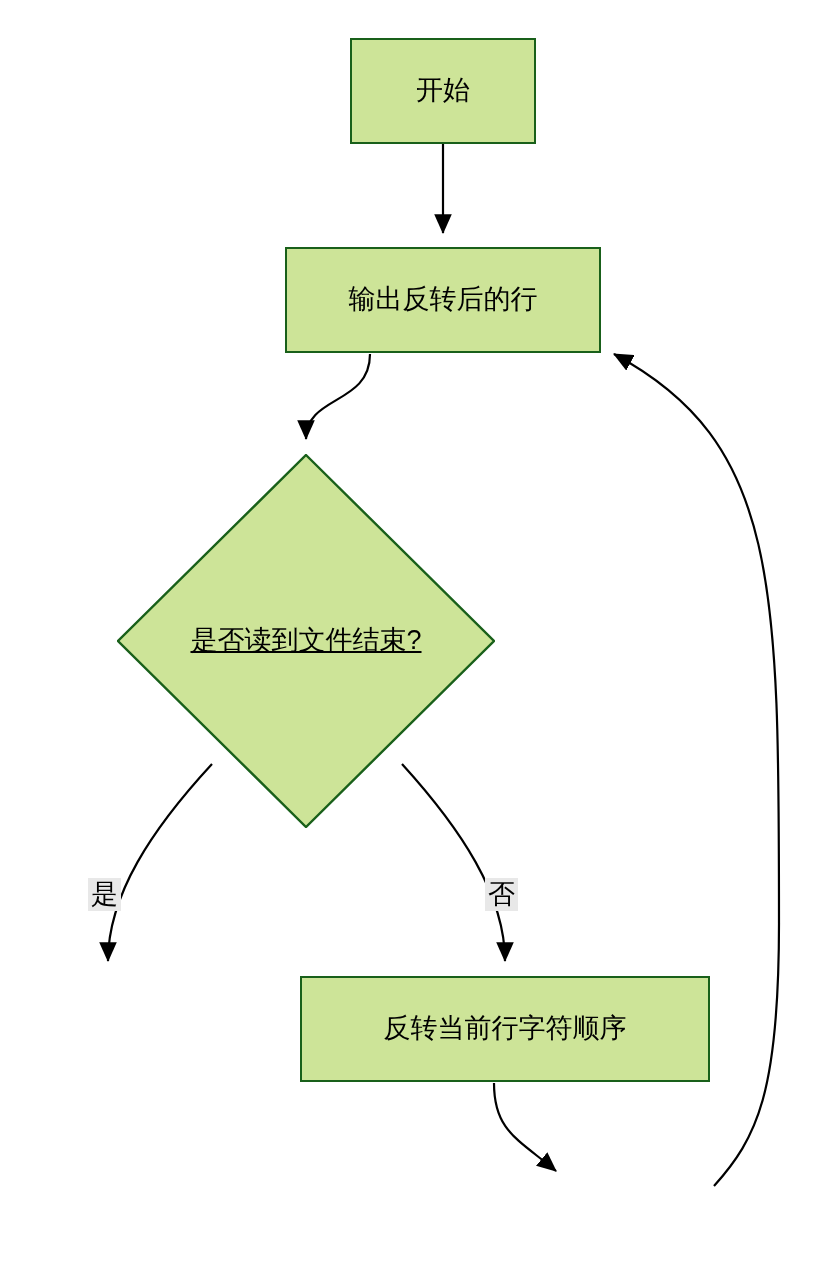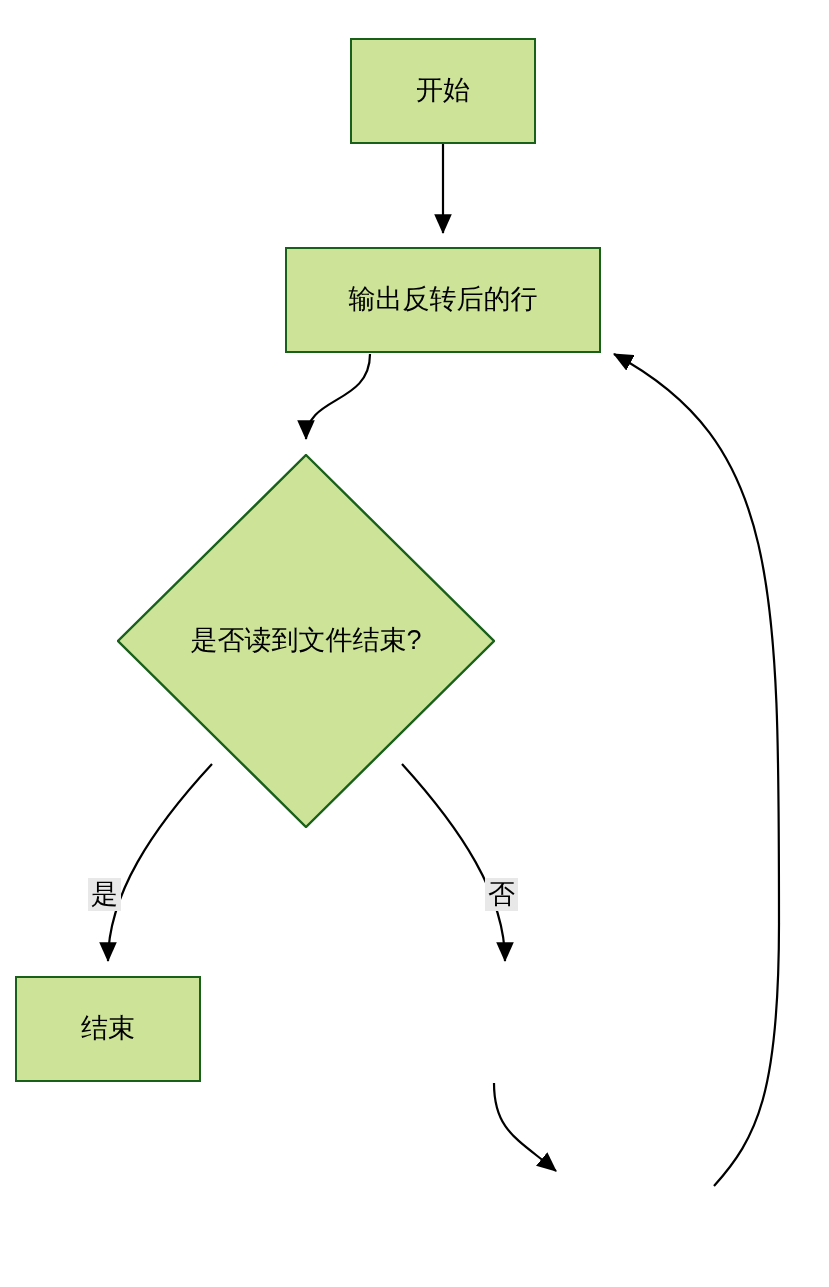--- a/index.html
+++ b/index.html
@@ -51,20 +51,21 @@
   .node-decision .diamond-shape {
     position: absolute;
     left: 0;
     top: 0;
     width: 100%;
     height: 100%;
   }
   .node-decision .node-label {
     position: relative;
     z-index: 2;
+    text-decoration: underline;
   }
   .edge-label {
     position: absolute;
     background: #e8e8e8;
     color: #000000;
     font-size: 27px;
     line-height: 1.15;
     padding: 1px 3px;
     white-space: nowrap;
     box-sizing: border-box;
@@ -103,23 +104,23 @@
     <span class="node-label">输出反转后的行</span>
   </div>
 
   <div class="node node-decision" style="left:117px; top:431px; width:378px; height:374px;">
     <svg class="diamond-shape" viewBox="0 0 378 374" preserveAspectRatio="none" xmlns="http://www.w3.org/2000/svg">
       <polygon points="189,1 377,187 189,373 1,187" fill="#cde498" stroke="#19601a" stroke-width="2.4"></polygon>
     </svg>
     <span class="node-label">是否读到文件结束?</span>
   </div>
 
-  <div class="node node-process" style="left:15px; top:953px; width:186px; height:106px;">
-    <span class="node-label">结束</span>
+
+  <div class="node node-process" style="left:300px; top:953px; width:410px; height:106px;">
+    <span class="node-label">反转当前行字符顺序</span>
   </div>
-
 
 
   <div class="edge-label" style="left:88px; top:855px;">是</div>
 
   <div class="edge-label" style="left:485px; top:855px;">否</div>
 
 </div>
 
 </body></html>

